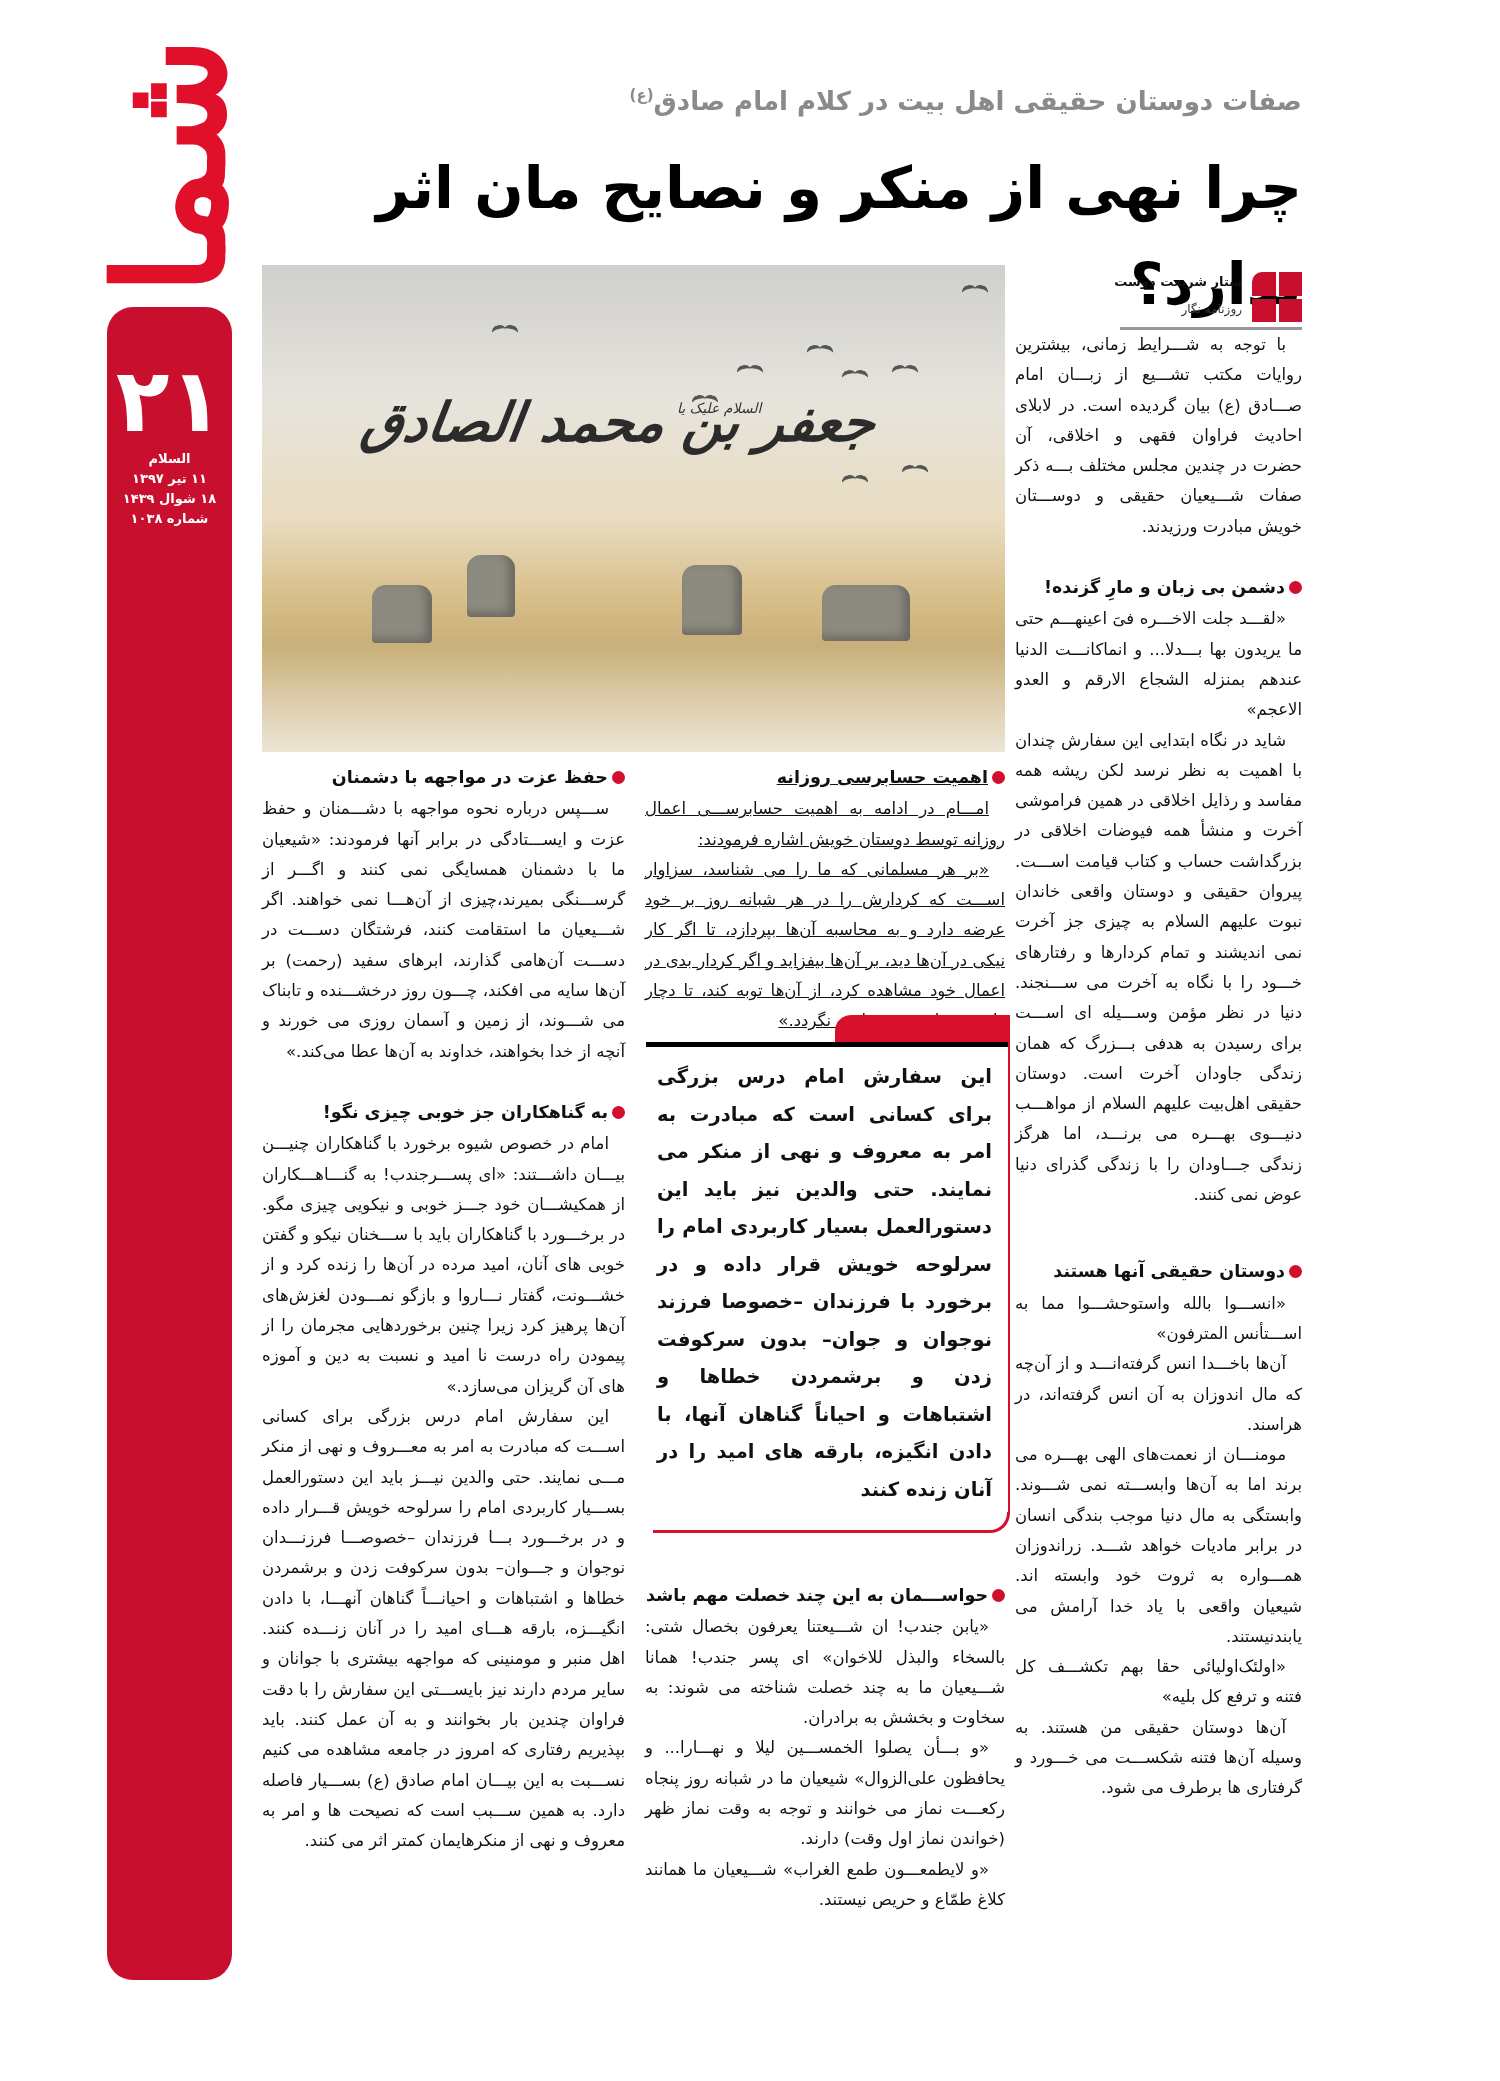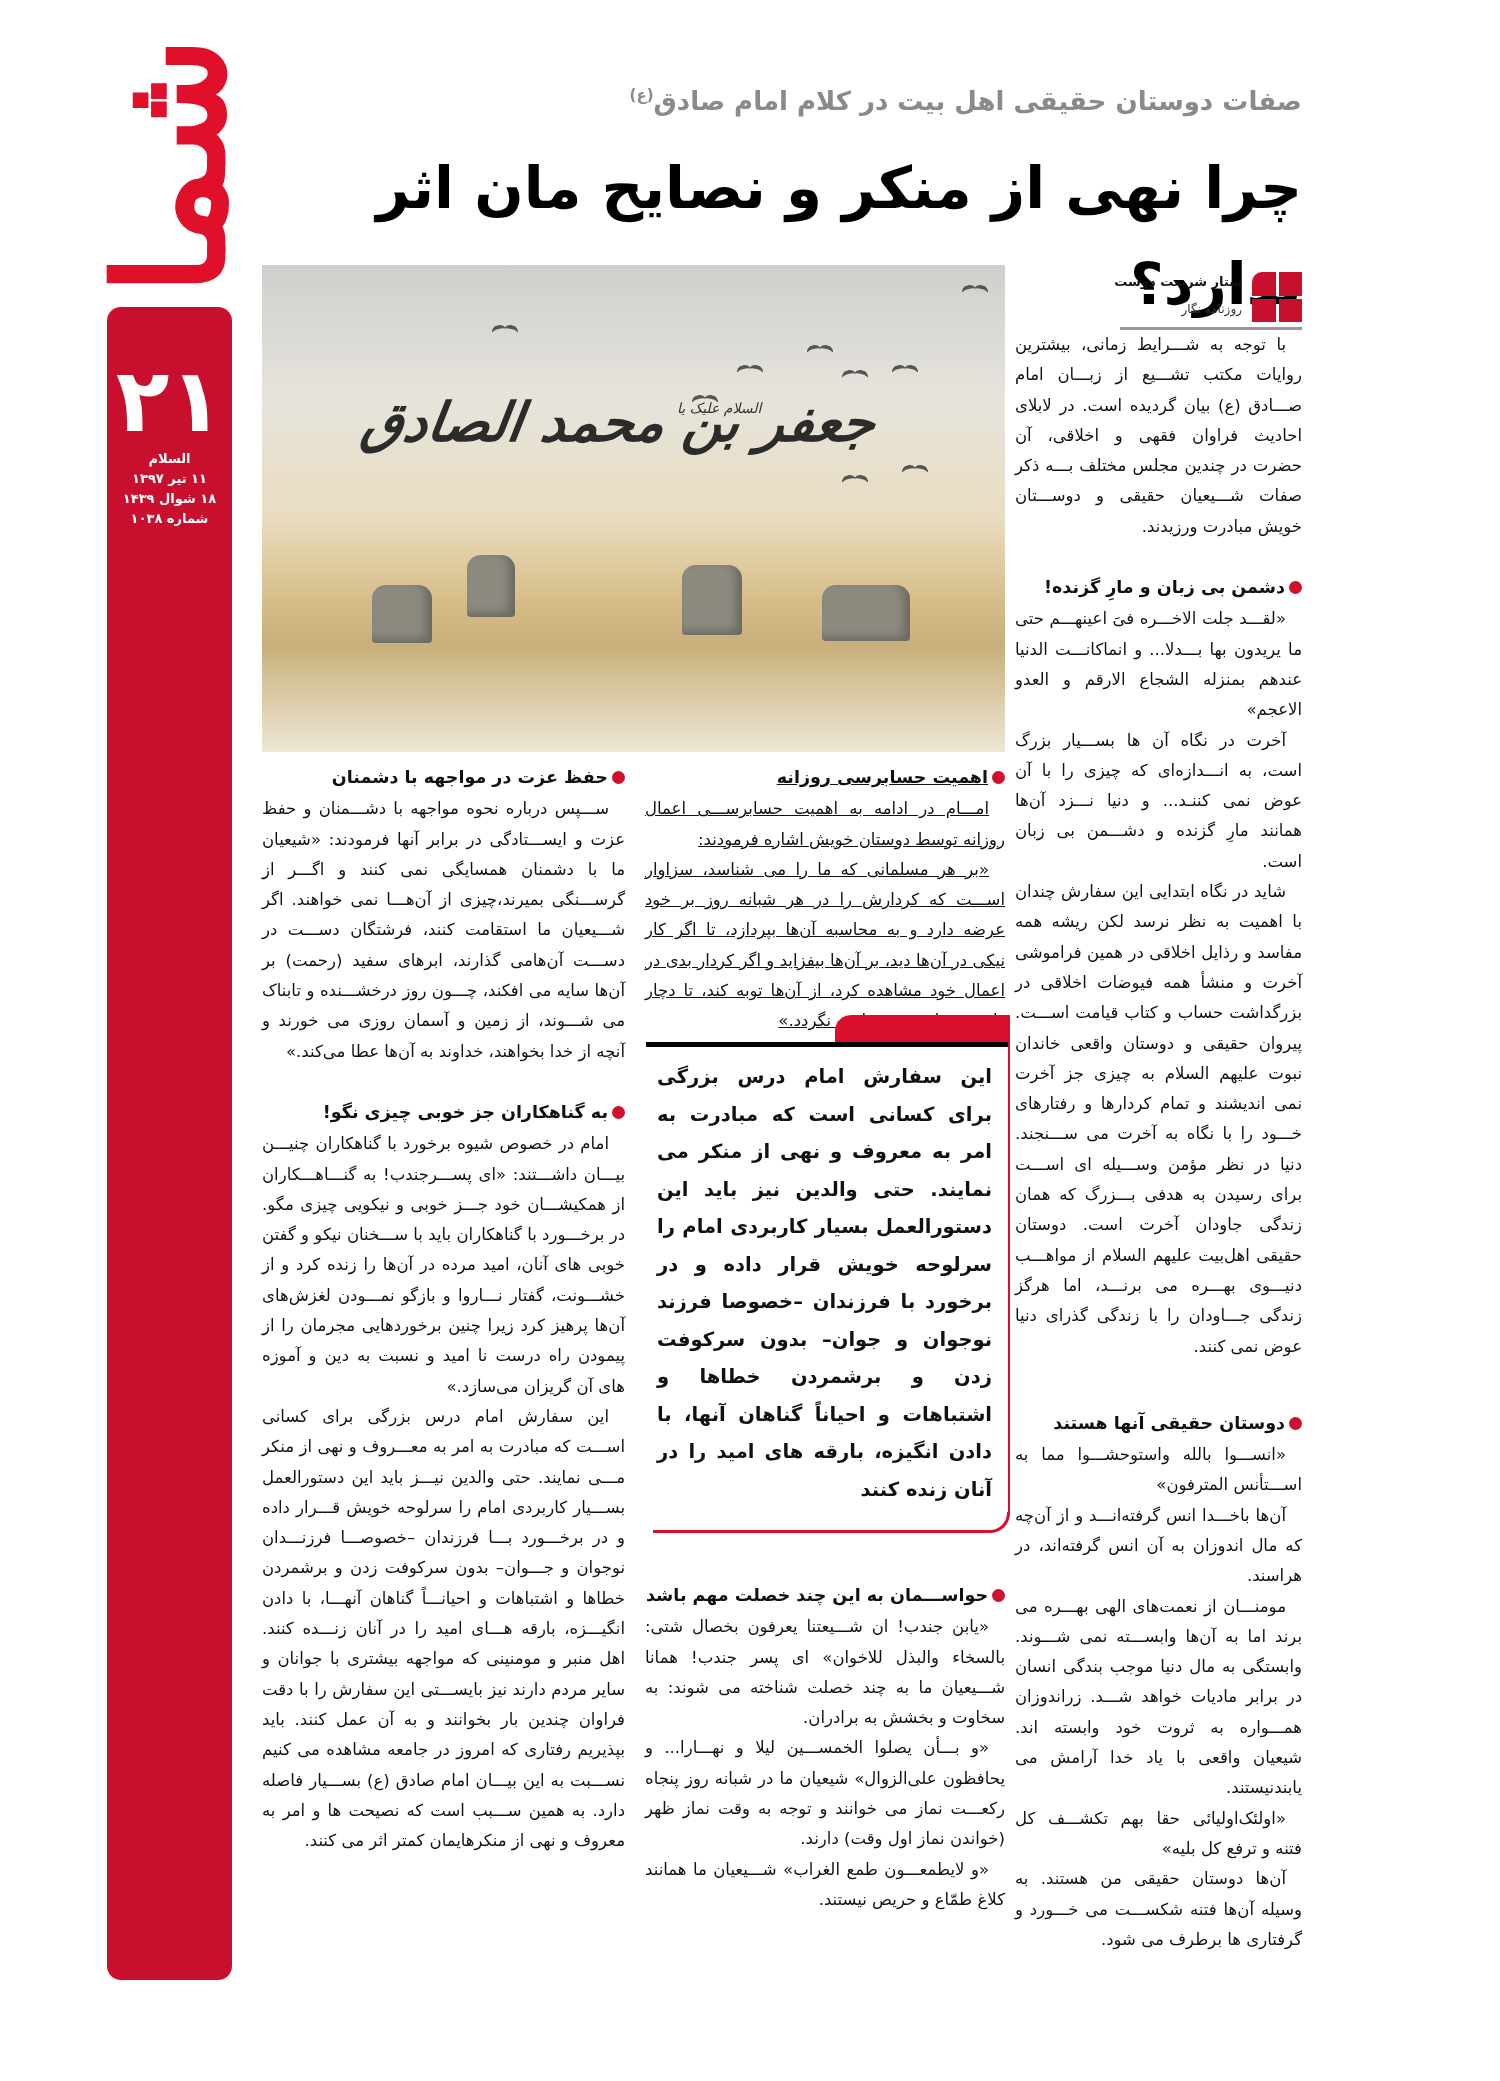--- a/index.html
+++ b/index.html
@@ -1,21 +1,21 @@
 <!DOCTYPE html>
 <html><head>
 <meta charset="utf-8">
 <style>
   html,body{margin:0;padding:0;background:#fff;}
   body{width:1500px;height:2081px;position:relative;overflow:hidden;font-family:"DejaVu Sans","Liberation Sans",sans-serif;color:#111;}
   .abs{position:absolute;}
   .rtl{direction:rtl;text-align:justify;text-align-last:right;}
   .logo{left:95px;top:105px;width:150px;height:210px;}
   .logo-text{font-family:"DejaVu Serif",serif;font-weight:bold;color:#e0102a;font-size:150px;line-height:190px;transform:rotate(-90deg) translateX(-20px);transform-origin:center;display:block;text-align:center;}
-  .sidebar{left:107px;top:307px;width:125px;height:1673px;background:#c8102e;border-radius:14px;color:#fff;text-align:center;}
+  .sidebar{left:107px;top:307px;width:125px;height:1673px;background:#c8102e;border-radius:26px;color:#fff;text-align:center;}
   .sidebar .page-num{font-size:88px;font-weight:bold;line-height:96px;margin-top:46px;letter-spacing:8px;}
   .sidebar .meta{font-size:13px;font-weight:bold;line-height:20px;direction:rtl;}
   .subtitle{right:198px;top:86px;width:900px;font-size:26px;font-weight:bold;color:#8a8a8a;direction:rtl;text-align:right;}
   .subtitle sup{font-size:15px;}
   .title{right:198px;top:140px;width:1000px;font-size:58px;font-weight:bold;color:#000;direction:rtl;text-align:right;line-height:96px;letter-spacing:-1px;}
   .hero{left:262px;top:265px;width:743px;height:487px;overflow:hidden;background:linear-gradient(180deg,#cfcfcd 0%,#e7e4dc 28%,#e9dcc0 52%,#d8bf8a 68%,#c9b07a 78%,#ede6d6 100%);font-style:italic;}
   .hero .calli{position:absolute;left:100px;top:125px;font-family:"DejaVu Serif",serif;font-size:54px;font-weight:bold;color:#2b2b2b;direction:rtl;transform:skewX(-8deg);}
   .hero .calli-small{position:absolute;left:415px;top:135px;font-size:14px;color:#333;direction:rtl;}
   .stone{position:absolute;background:#8d8a80;border-radius:14px 14px 4px 4px;box-shadow:inset -6px -4px 10px rgba(0,0,0,.25);}
   .bird{position:absolute;width:26px;height:12px;}
@@ -91,21 +91,20 @@
     </div>
   <div class="name">ستار شریعت دوست</div>
   <div class="role">روزنامه نگار</div>
   <div class="rule"></div>
 </div>
 
 <div class="abs col col-right rtl">
   <p>با توجه به شـــرایط زمانی، بیشترین روایات مکتب تشـــیع از زبـــان امام صـــادق (ع) بیان گردیده است. در لابلای احادیث فراوان فقهی و اخلاقی، آن حضرت در چندین مجلس مختلف بـــه ذکر صفات شـــیعیان حقیقی و دوســـتان خویش مبادرت ورزیدند.</p>
   <h3 style="margin-top:30px"><span class="dot"></span><span>دشمن بی زبان و مارِ گزنده!</span></h3>
   <p>«لقـــد جلت الاخـــره فیَ اعینهـــم حتی ما یریدون بها بـــدلا... و انماکانـــت الدنیا عندهم بمنزله الشجاع الارقم و العدو الاعجم»</p>
-  <p>آخرت در نگاه آن ها بســـیار بزرگ است، به انـــدازه‌ای که چیزی را با آن عوض نمی کننـد... و دنیا نـــزد آن‌ها همانند مارِ گزنده و دشـــمن بی زبان است.</p>
   <p>شاید در نگاه ابتدایی این سفارش چندان با اهمیت به نظر نرسد لکن ریشه همه مفاسد و رذایل اخلاقی در همین فراموشی آخرت و منشأ همه فیوضات اخلاقی در بزرگداشت حساب و کتاب قیامت اســـت. پیروان حقیقی و دوستان واقعی خاندان نبوت علیهم السلام به چیزی جز آخرت نمی اندیشند و تمام کردارها و رفتارهای خـــود را با نگاه به آخرت می ســـنجند. دنیا در نظر مؤمن وســـیله ای اســـت برای رسیدن به هدفی بـــزرگ که همان زندگی جاودان آخرت است. دوستان حقیقی اهل‌بیت علیهم السلام از مواهـــب دنیـــوی بهـــره می برنـــد، اما هرگز زندگی جـــاودان را با زندگی گذرای دنیا عوض نمی کنند.</p>
   <h3 style="margin-top:46px"><span class="dot"></span><span>دوستان حقیقی آنها هستند</span></h3>
   <p>«انســـوا بالله واستوحشـــوا مما به اســـتأنس المترفون»</p>
   <p>آن‌ها باخـــدا انس گرفته‌انـــد و از آن‌چه که مال اندوزان به آن انس گرفته‌اند، در هراسند.</p>
   <p>مومنـــان از نعمت‌های الهی بهـــره می برند اما به آن‌ها وابســـته نمی شـــوند. وابستگی به مال دنیا موجب بندگی انسان در برابر ماديات خواهد شـــد. زراندوزان همـــواره به ثروت خود وابسته اند. شیعیان واقعی با یاد خدا آرامش می یابندنیستند.</p>
   <p>«اولئک‌اولیائی حقا بهم تکشـــف کل فتنه و ترفع کل بلیه»</p>
   <p>آن‌ها دوستان حقیقی من هستند. به وسیله آن‌ها فتنه شکســـت می خـــورد و گرفتاری ها برطرف می شود.</p>
 </div>
 
 <div class="abs col col-mid rtl">

